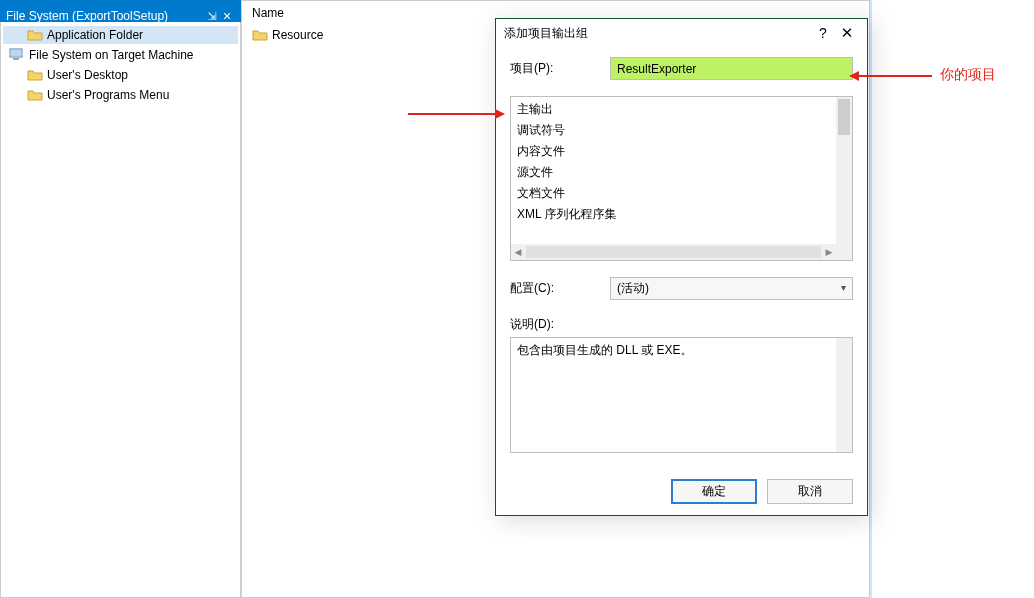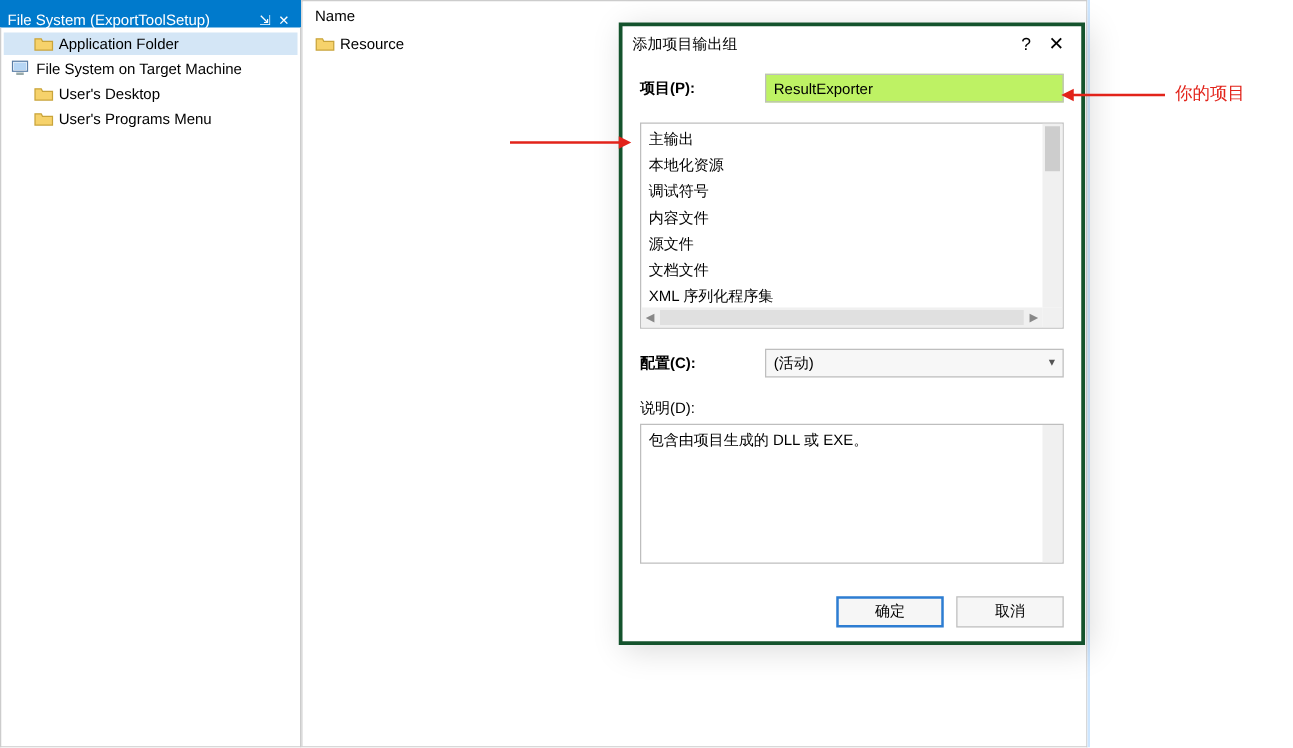--- a/index.html
+++ b/index.html
@@ -18,29 +18,29 @@
   .pc-icon svg, .folder-icon svg { width: 100%; height: 100%; display: block; }
   .tree-label { white-space: nowrap; }
 
   .content-pane { position: absolute; top: 0; left: 241px; width: 629px; bottom: 0; border: 1px solid #ccc; border-left: 1px solid #d0d0d0; background: #fff; }
   .listview { padding: 1px 8px; }
   .lv-header { font-weight: normal; padding: 4px 2px 6px 2px; color: #000; }
   .lv-row { display: flex; align-items: center; height: 18px; padding-left: 2px; }
 
   .right-blank { position: absolute; top: 0; left: 870px; right: 0; bottom: 0; background: #fff; border-left: 2px solid #CDE6FF; }
 
-  .dialog { position: absolute; top: 18px; left: 495px; width: 373px; height: 498px; background: #fff; border: 3px solid #14532d; box-shadow: 4px 4px 24px rgba(0,0,0,0.15); display: flex; flex-direction: column; }
+  .dialog { position: absolute; top: 18px; left: 495px; width: 373px; height: 498px; background: #fff; border: 1px solid #14532d; box-shadow: 4px 4px 24px rgba(0,0,0,0.15); display: flex; flex-direction: column; }
   .dlg-title { height: 28px; display: flex; align-items: center; padding: 0 8px; border-bottom: none; }
   .dlg-title-text { flex: 1; font-size: 12px; }
   .dlg-help { width: 24px; text-align: center; font-size: 14px; cursor: default; }
   .dlg-close { width: 24px; text-align: center; font-size: 15px; cursor: default; }
   .dlg-body { flex: 1; padding: 10px 14px 0 14px; display: flex; flex-direction: column; }
 
   .field-row { display: flex; align-items: center; margin-bottom: 16px; }
-  .field-label { width: 100px; font-weight: bold; }
+  .field-label { width: 100px; }
   .combo { flex: 1; height: 23px; border: 1px solid #BEBEBE; background: #F7F7F7; display: flex; align-items: center; padding: 0 6px; position: relative; }
   .combo .chev { position: absolute; right: 6px; top: 4px; font-size: 10px; color: #555; }
   .combo.plain { background: #bef264; }
 
   .listbox { border: 1px solid #BEBEBE; height: 165px; position: relative; margin-bottom: 16px; }
   .listbox-inner { position: absolute; top: 0; left: 0; right: 16px; bottom: 16px; overflow: hidden; padding: 2px 4px; }
   .lb-item { height: 21px; line-height: 21px; padding: 0 2px; white-space: nowrap; }
   .lb-item.sel { color: #000; }
   .lb-scroll-v { position: absolute; top: 0; right: 0; width: 16px; bottom: 16px; background: #F0F0F0; }
   .lb-scroll-v .vhandle { position: absolute; top: 2px; left: 2px; right: 2px; height: 36px; background: #CDCDCD; }
@@ -135,21 +135,20 @@
     <div class="field-row">
       <span class="field-label">项目(P):</span>
       <div class="combo plain">
         <span>ResultExporter</span>
       </div>
     </div>
 
     <div class="listbox">
       <div class="listbox-inner">
         <div class="lb-item sel">主输出</div>
-        <div class="lb-item">本地化资源</div>
         <div class="lb-item">调试符号</div>
         <div class="lb-item">内容文件</div>
         <div class="lb-item">源文件</div>
         <div class="lb-item">文档文件</div>
         <div class="lb-item">XML 序列化程序集</div>
       </div>
       <div class="lb-scroll-v">
           <div class="vhandle"></div>
         </div>
       <div class="lb-scroll-h">

